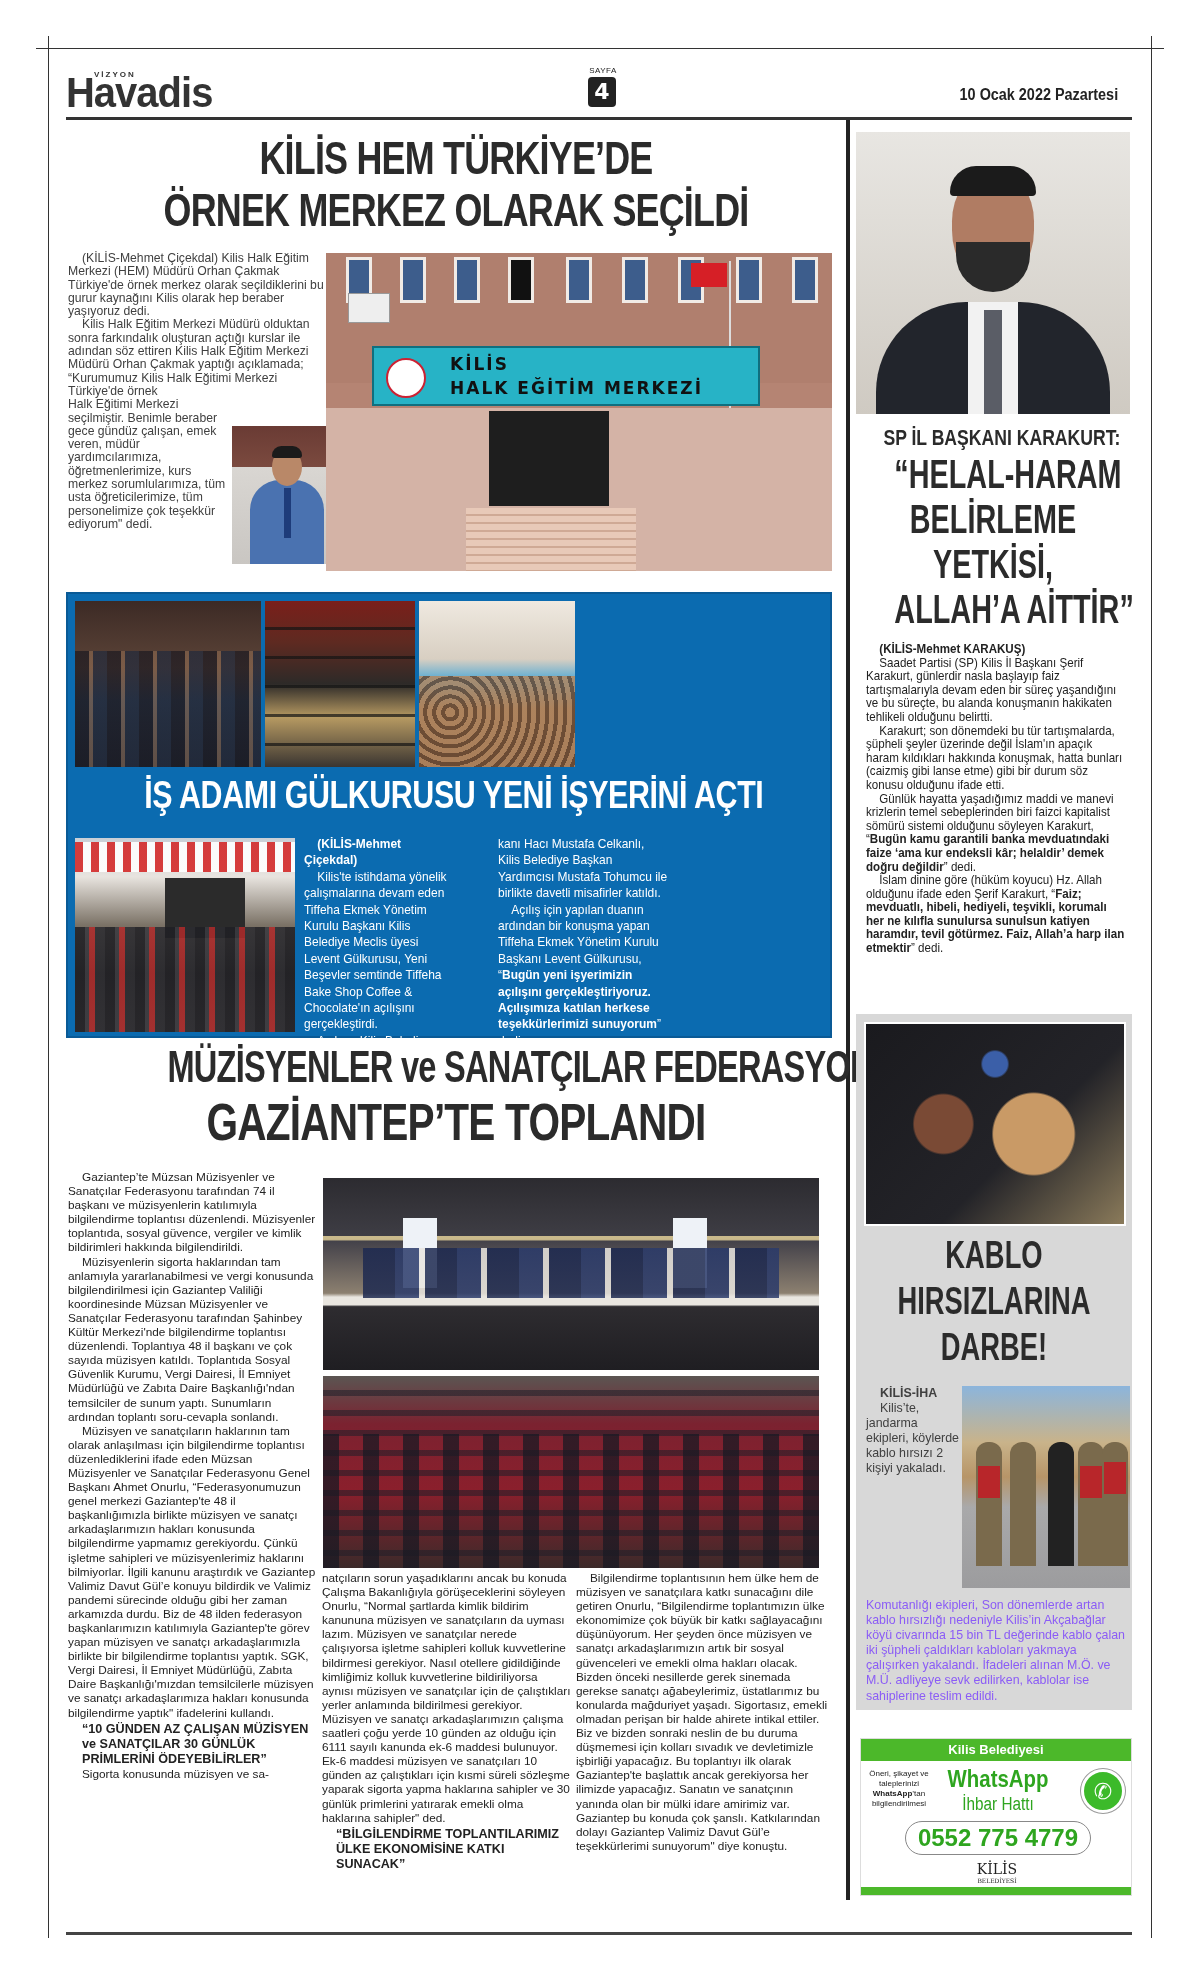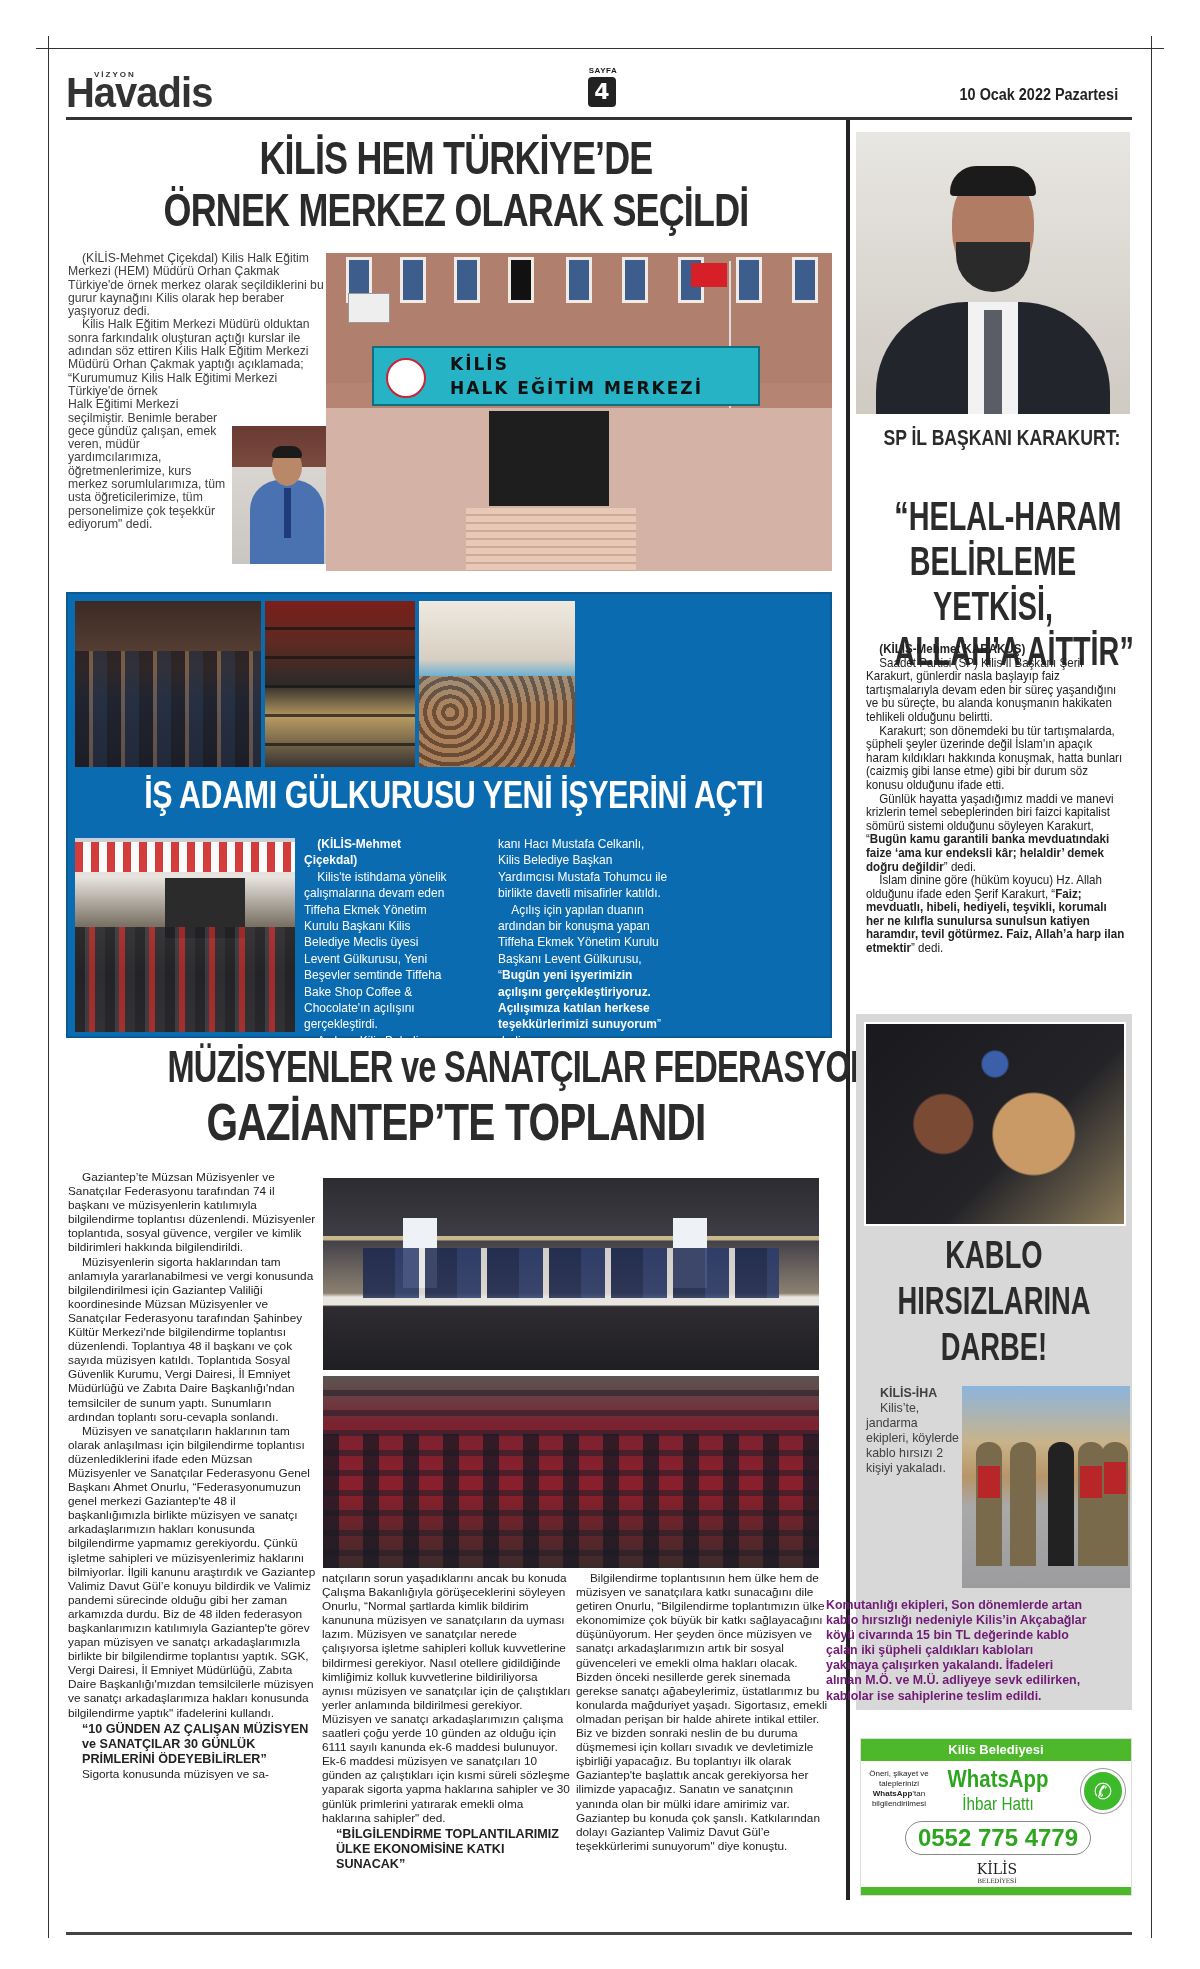--- a/index.html
+++ b/index.html
@@ -12,21 +12,21 @@
   .crop-right { position: absolute; left: 1151px; top: 36px; width: 1px; height: 1902px; background: #333; }
   .crop-tick-l { position: absolute; left: 36px; top: 48px; width: 12px; height: 1px; background: #333; }
   .crop-tick-r { position: absolute; left: 1152px; top: 48px; width: 12px; height: 1px; background: #333; }
 
   
   .masthead { position: absolute; left: 66px; top: 64px; width: 1066px; height: 56px; }
   .logo { position: absolute; left: 0; top: 0; height: 56px; }
   .logo-small { position: absolute; left: 28px; top: 6px; font-size: 8px; letter-spacing: 2px; font-weight: bold; color: #333; }
   .logo-main { position: absolute; left: 0; top: 4px; font-family: "Liberation Sans", sans-serif; font-weight: bold; font-size: 42px; letter-spacing: -1px; color: #333; transform: scaleX(0.95); transform-origin: left; line-height: 50px; }
   .page-box { position: absolute; left: 522px; top: 2px; width: 30px; text-align: center; }
-  .page-label { font-size: 8px; font-weight: bold; letter-spacing: 0.5px; }
+  .page-label { font-size: 8px; font-weight: normal; letter-spacing: 0.5px; }
   .page-num { margin-top: 2px; width: 28px; height: 30px; background: #222; color: #fff; border-radius: 4px; font-family: "DejaVu Sans", sans-serif; font-weight: bold; font-size: 22px; line-height: 30px; }
   .date { position: absolute; right: 14px; top: 22px; font-weight: bold; font-size: 16px; color: #222; transform: scaleX(0.9); transform-origin: right; }
   .mast-rule { position: absolute; left: 66px; top: 117px; width: 1066px; height: 3px; background: #333; }
 
   .col-divider { position: absolute; left: 846px; top: 120px; width: 4px; height: 1780px; background: #222; }
   .bottom-rule { position: absolute; left: 66px; top: 1932px; width: 1066px; height: 3px; background: #444; }
 
   
   .hl { font-family: "Liberation Sans", sans-serif; font-weight: bold; color: #2b2b2b; text-align: center; transform-origin: center top; letter-spacing: -1px; }
 
@@ -92,31 +92,31 @@
 
   
   .rc-photo { position: absolute; left: 856px; top: 132px; width: 274px; height: 282px; background: linear-gradient(180deg,#e8e6e2 0%, #cfcac2 100%); overflow: hidden; }
   .rc-photo .suit { position: absolute; left: 20px; top: 170px; width: 234px; height: 120px; background: #22252c; border-radius: 90px 90px 0 0; }
   .rc-photo .shirt { position: absolute; left: 112px; top: 170px; width: 50px; height: 112px; background: #f2f2f2; }
   .rc-photo .tie { position: absolute; left: 128px; top: 178px; width: 18px; height: 104px; background: #5a5d66; }
   .rc-photo .head { position: absolute; left: 96px; top: 40px; width: 82px; height: 112px; background: #b07c63; border-radius: 44% 44% 48% 48%; }
   .rc-photo .hair { position: absolute; left: 94px; top: 34px; width: 86px; height: 30px; background: #1b1b1b; border-radius: 40px 40px 6px 6px; }
   .rc-photo .beard { position: absolute; left: 100px; top: 110px; width: 74px; height: 50px; background: #2a2a2a; border-radius: 0 0 40px 40px; }
   .rc-kicker { position: absolute; left: 856px; top: 424px; width: 274px; text-align: center; font-size: 22px; line-height: 28px; font-weight: bold; color: #2b2b2b; white-space: nowrap; transform: scaleX(0.8); }
-  .rc-title { position: absolute; left: 856px; top: 452px; width: 274px; text-align: center; margin-top: 42px; }
+  .rc-title { position: absolute; left: 856px; top: 452px; width: 274px; text-align: center; }
   .rc-title span { display: block; font-weight: bold; font-size: 40px; line-height: 45px; color: #2b2b2b; transform: scaleX(0.72); white-space: nowrap; }
   .rc-body { position: absolute; left: 866px; top: 643px; width: 274px; font-size: 12.2px; line-height: 13.6px; color: #222; transform: scaleX(0.95); transform-origin: left top; }
 
   .cable-box { position: absolute; left: 856px; top: 1014px; width: 276px; height: 372px; background: #d8d8d8; }
   .cable-photo { position: absolute; left: 864px; top: 1022px; width: 262px; height: 204px; background: radial-gradient(circle at 30% 50%, #7a4a35 0 14%, rgba(0,0,0,0) 15%), radial-gradient(circle at 65% 55%, #c99a66 0 20%, rgba(0,0,0,0) 21%), radial-gradient(circle at 50% 20%, #3b5fa8 0 6%, rgba(0,0,0,0) 7%), linear-gradient(135deg,#1a1a1e 0%, #232328 60%, #8a7a5a 100%); border: 2px solid #fff; }
   .cable-title { position: absolute; left: 856px; top: 1232px; width: 276px; text-align: center; }
   .cable-title span { display: block; font-weight: bold; font-size: 38px; line-height: 46px; color: #2b2b2b; transform: scaleX(0.72); white-space: nowrap; }
   .cable-body-wrap { position: absolute; left: 856px; top: 1382px; width: 276px; height: 328px; background: #d8d8d8; }
   .cable-lead { position: absolute; left: 866px; top: 1386px; width: 96px; font-size: 12.4px; line-height: 15.1px; color: #404040; }
-  .cable-rest { position: absolute; left: 826px; top: 1598px; width: 262px; font-size: 12.4px; line-height: 15.1px; color: #701a75; font-weight: bold; }
+  .cable-rest { position: absolute; left: 866px; top: 1598px; width: 262px; font-size: 12.4px; line-height: 15.1px; color: #8b5cf6; }
   .cable-photo2 { position: absolute; left: 962px; top: 1386px; width: 168px; height: 202px; background: linear-gradient(180deg,#8cb5dc 0%, #c9b38a 28%, #b79568 45%, #a9a9aa 60%, #9c9c9e 100%); overflow: hidden; }
   .cable-photo2 .sold { position: absolute; bottom: 22px; width: 26px; height: 124px; background: #7a6a4c; border-radius: 12px 12px 0 0; }
   .cable-photo2 .vest { position: absolute; width: 22px; height: 32px; background: #b8262a; }
 
   .ad { position: absolute; left: 860px; top: 1738px; width: 272px; height: 158px; background: #fff; border: 1px solid #ddd; }
   .ad-top { position: absolute; left: 0; top: 0; width: 100%; height: 22px; background: #4cb82a; color: #fff; text-align: center; font-weight: bold; font-size: 13px; line-height: 22px; }
   .ad-left { position: absolute; left: 6px; top: 30px; width: 64px; font-size: 8px; line-height: 10px; text-align: center; color: #222; }
   .ad-wa { position: absolute; left: 72px; top: 26px; width: 130px; text-align: center; color: #2ea51f; font-weight: bold; font-size: 24px; line-height: 28px; transform: scaleX(0.85); }
   .ad-hat { position: absolute; left: 72px; top: 54px; width: 130px; text-align: center; color: #2ea51f; font-size: 18px; line-height: 22px; transform: scaleX(0.85); }
   .ad-icon { position: absolute; left: 220px; top: 30px; width: 44px; height: 44px; border-radius: 50%; background: #3cba2a; border: 3px solid #fff; box-shadow: 0 0 0 1px #999; color: #fff; text-align: center; font-size: 22px; line-height: 40px; }

